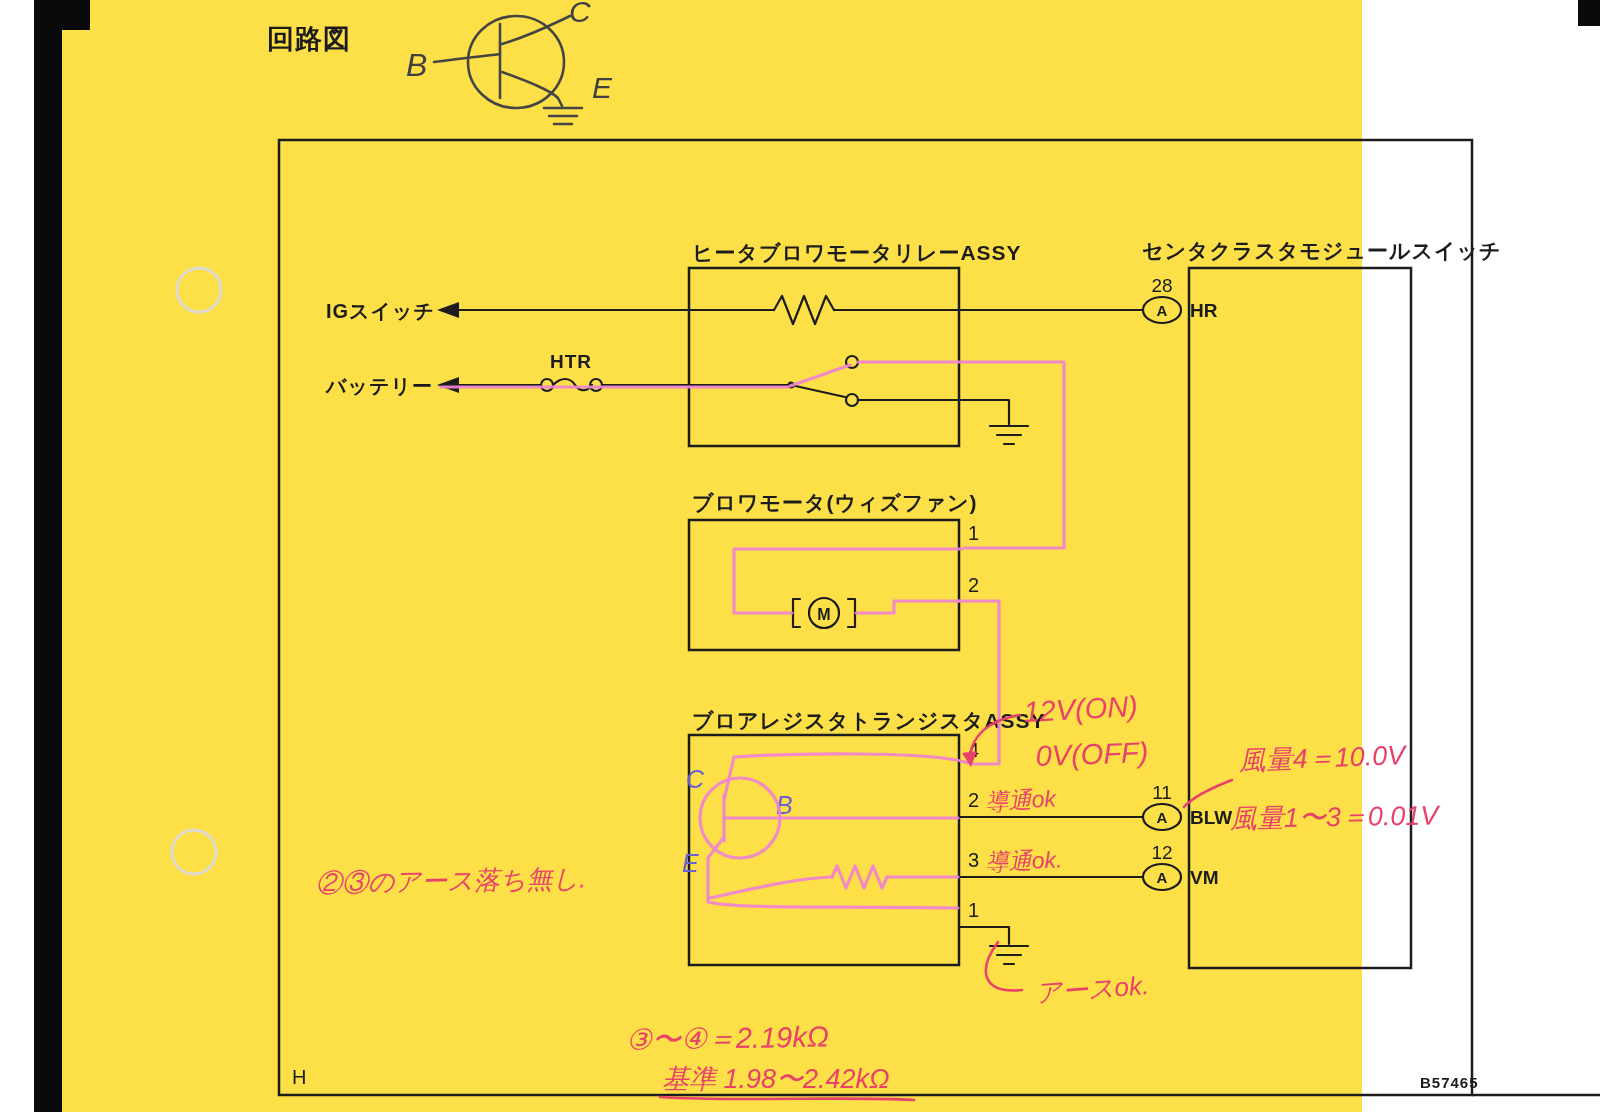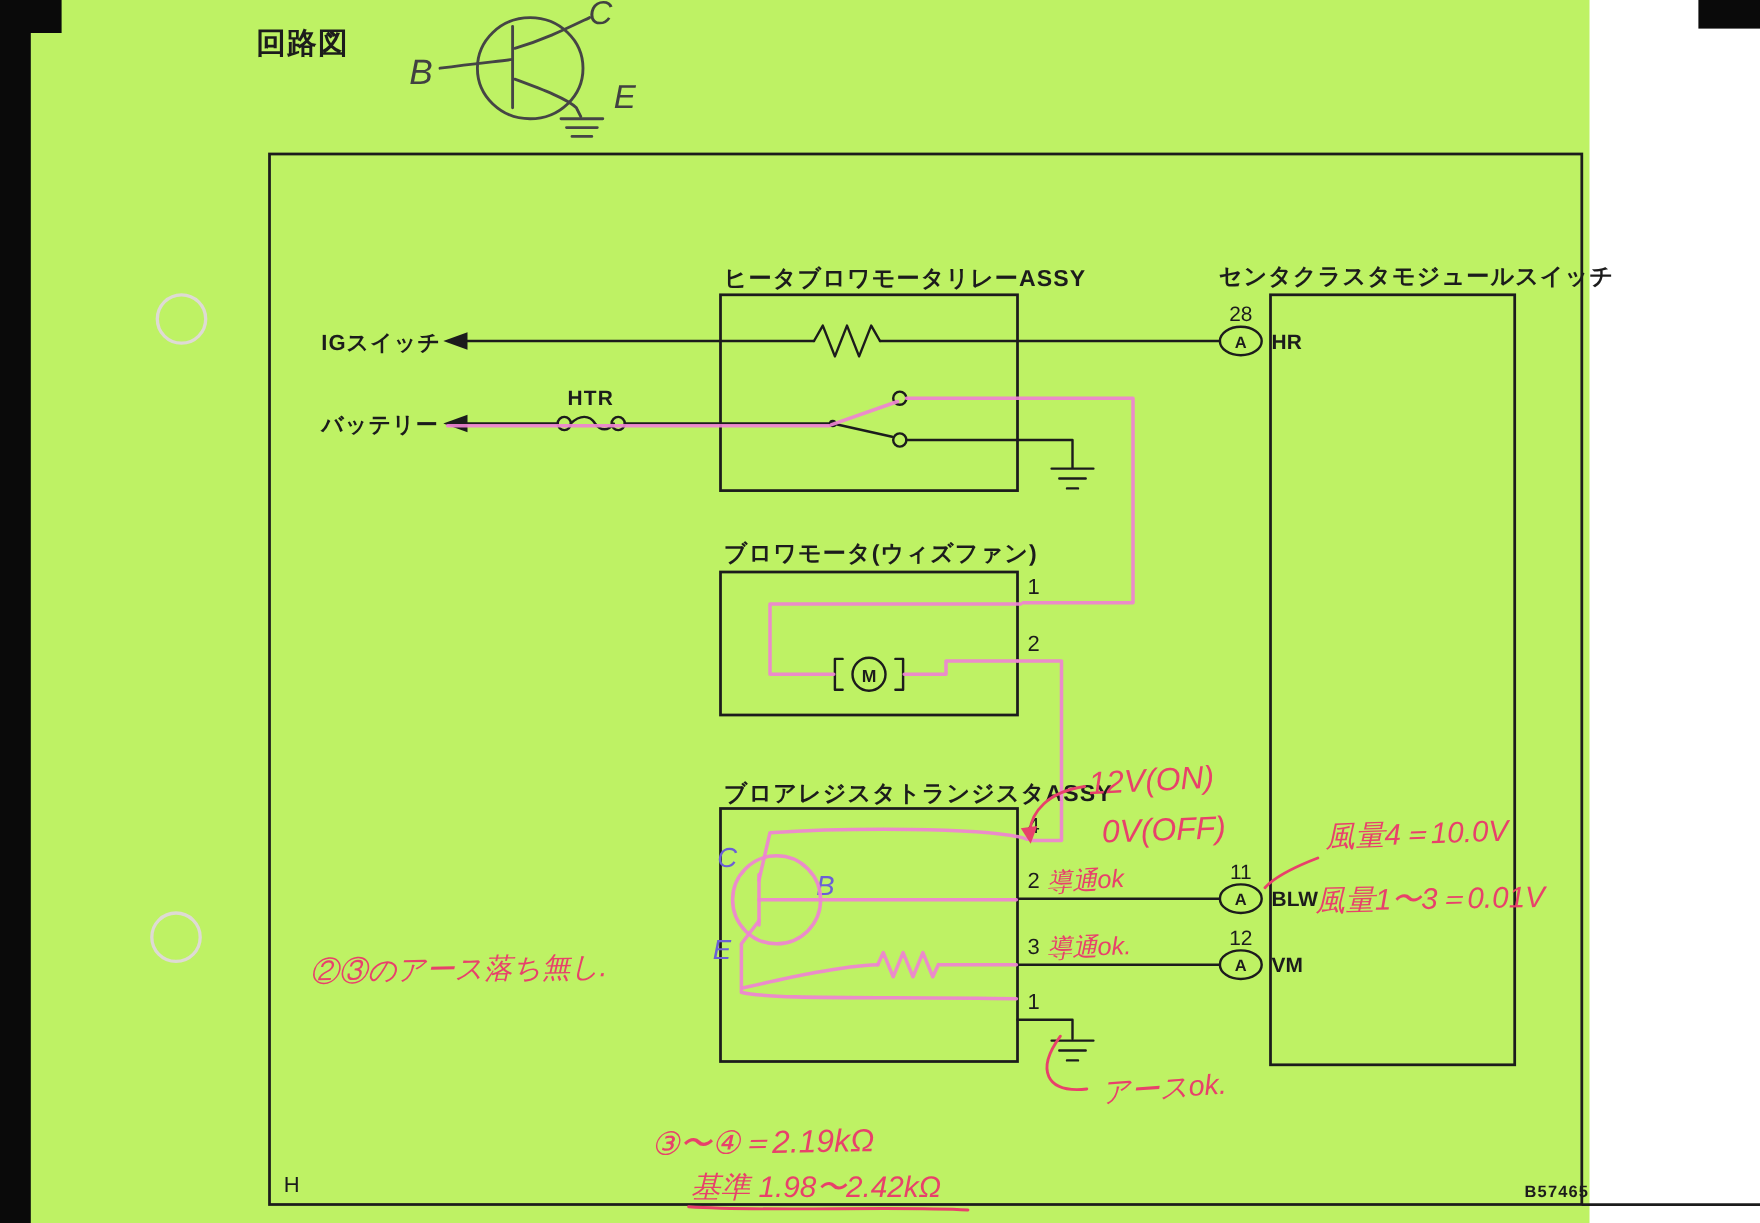--- a/index.html
+++ b/index.html
@@ -1,16 +1,16 @@
 <!DOCTYPE html>
 <html><head>
 <meta charset="utf-8">
 <style>
   html,body{margin:0;padding:0;width:1600px;height:1112px;background:#ffffff;overflow:hidden;}
-  .page{position:relative;width:1445px;height:1112px;background:#bef264;font-family:"Liberation Sans",sans-serif;}
+  .page{position:relative;width:1328px;height:1112px;background:#fde047;font-family:"Liberation Sans",sans-serif;margin-left:34px;}
   svg{position:absolute;left:0;top:0;}
   text{font-family:"Liberation Sans",sans-serif;fill:#1c1c1c;}
   .jp{font-weight:bold;letter-spacing:1px;}
   .pin{font-size:20px;}
   .sig{font-size:19px;font-weight:bold;}
   .red{fill:#e8416b;font-style:italic;}
   .blue{fill:#6b5fd6;font-style:italic;font-size:25px;}
   .hand{fill:#414141;font-style:italic;}
   .blk{stroke:#1c1c1c;fill:none;stroke-width:2.2;stroke-linecap:round;stroke-linejoin:round;}
   .blk25{stroke:#1c1c1c;fill:none;stroke-width:2.5;}

